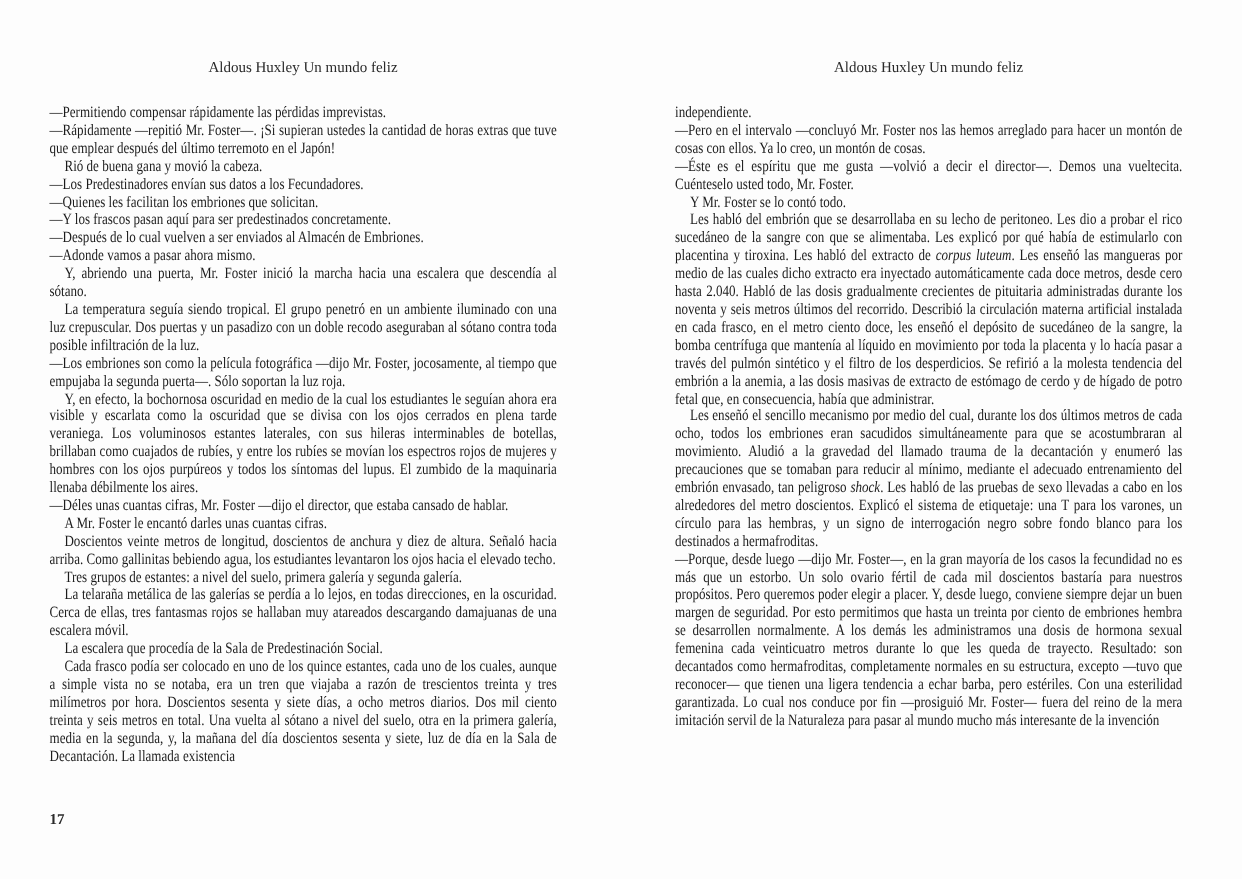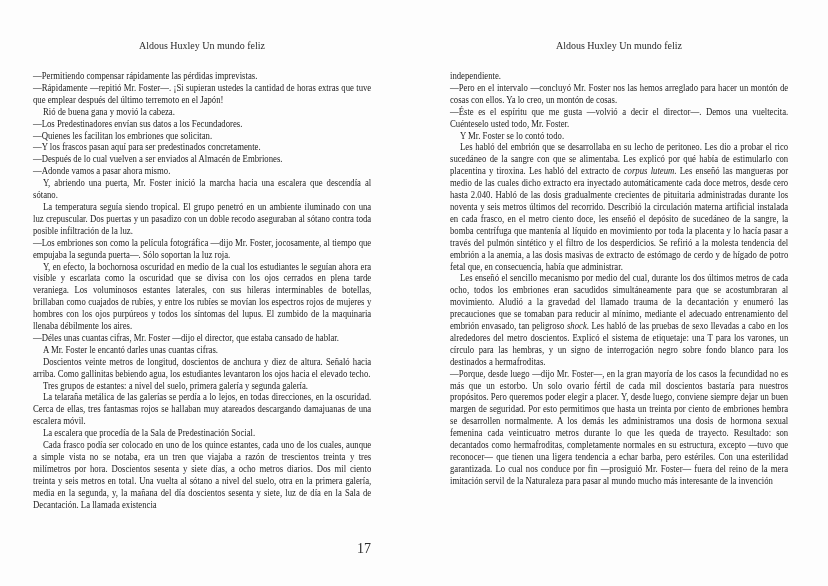--- a/index.html
+++ b/index.html
@@ -22,21 +22,21 @@
     transform: scaleX(0.829); transform-origin: 0 0;
     font-size: 10.5px; line-height: 11.9px;
   }
   .page--left .running-header, .page--left .page-body, .page--left .page-number { left: 33px; }
   .page--right .running-header, .page--right .page-body, .page--right .page-number { left: 36px; }
   .para { margin: 0; text-align: justify; hyphens: none; }
   .para.indent { text-indent: 12px; }
   .para i { font-style: italic; }
   .page-number {
     position: absolute; top: 541px; width: 338px;
-    text-align: right; font-size: 14px; color: #2a2a2a;
+    text-align: left; font-size: 10px; color: #2a2a2a; font-weight: bold;
   }
 </style>
 </head>
 <body>
 
 <div class="spread">
 
   <section class="page page--left">
     <header class="running-header">Aldous Huxley Un mundo feliz</header>
     <div class="page-body">

